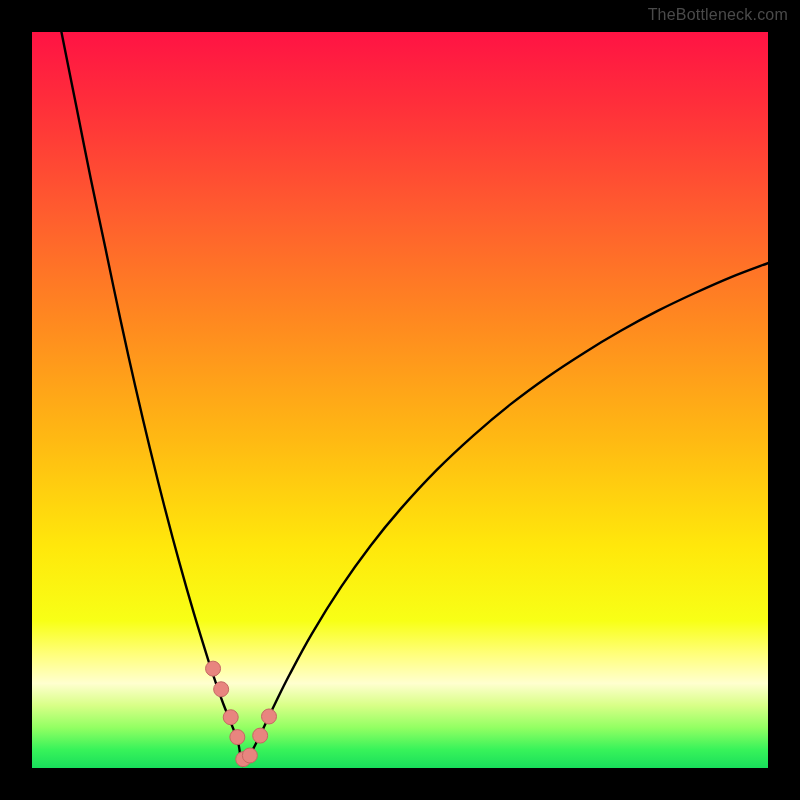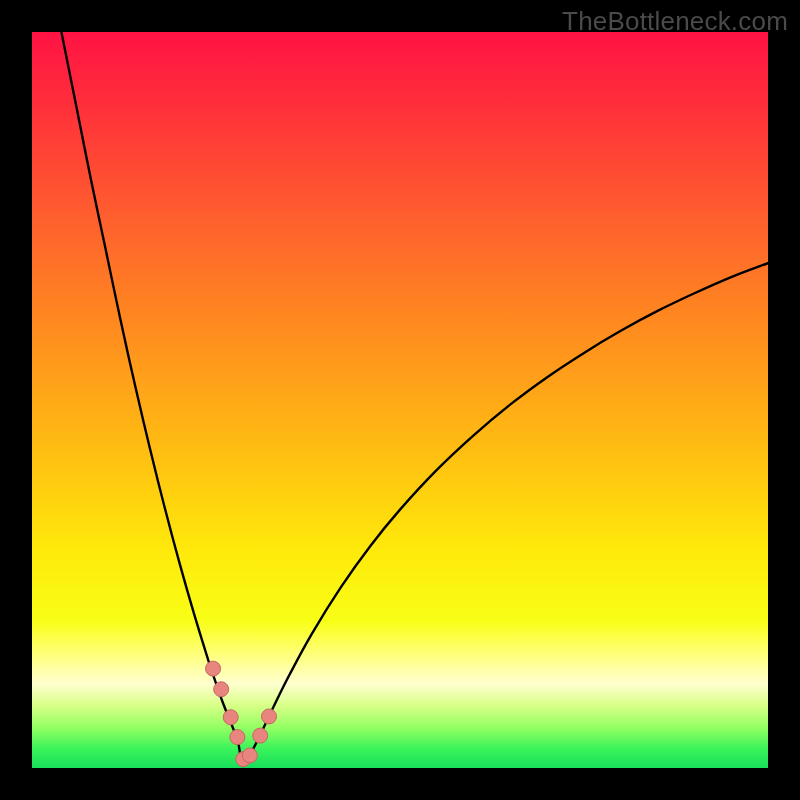--- a/index.html
+++ b/index.html
@@ -8,21 +8,21 @@
     width: 800px;
     height: 800px;
     background: #000;
     position: relative;
   }
   .watermark {
     position: absolute;
     top: 6px;
     right: 12px;
     font-family: Arial, Helvetica, sans-serif;
-    font-size: 26px;
+    font-size: 16px;
     color: #4a4a4a;
     font-weight: 500;
     letter-spacing: 0.2px;
   }
   .plot {
     position: absolute;
     left: 32px;
     top: 32px;
     width: 736px;
     height: 736px;

